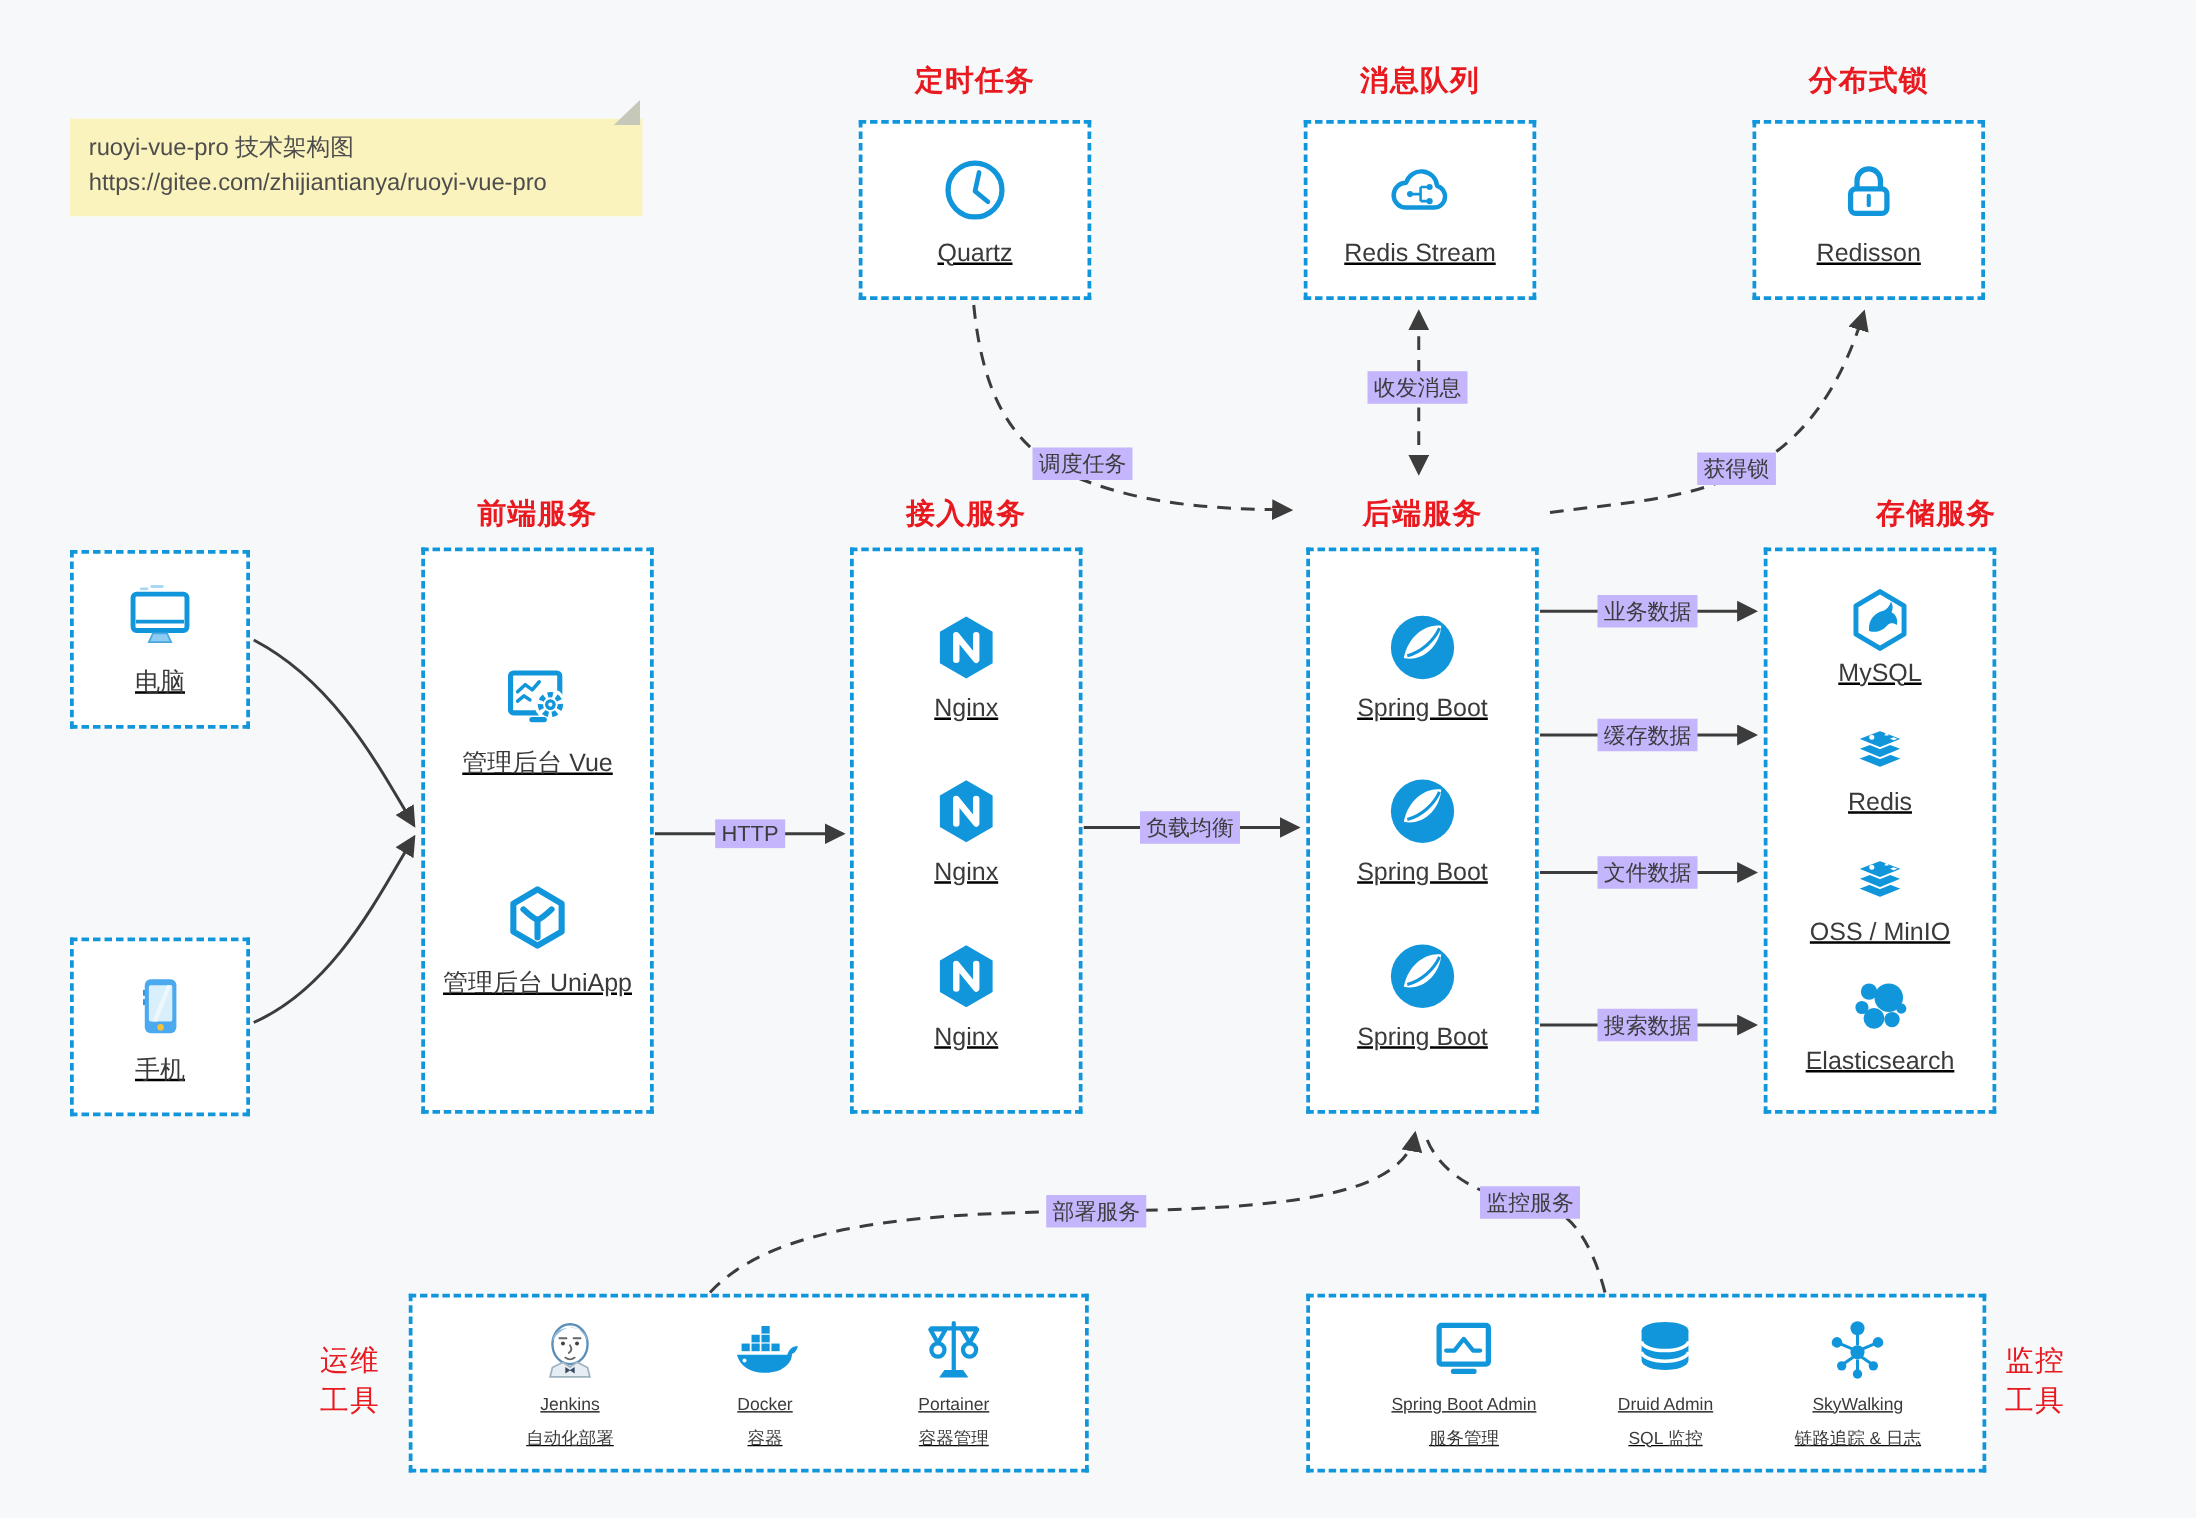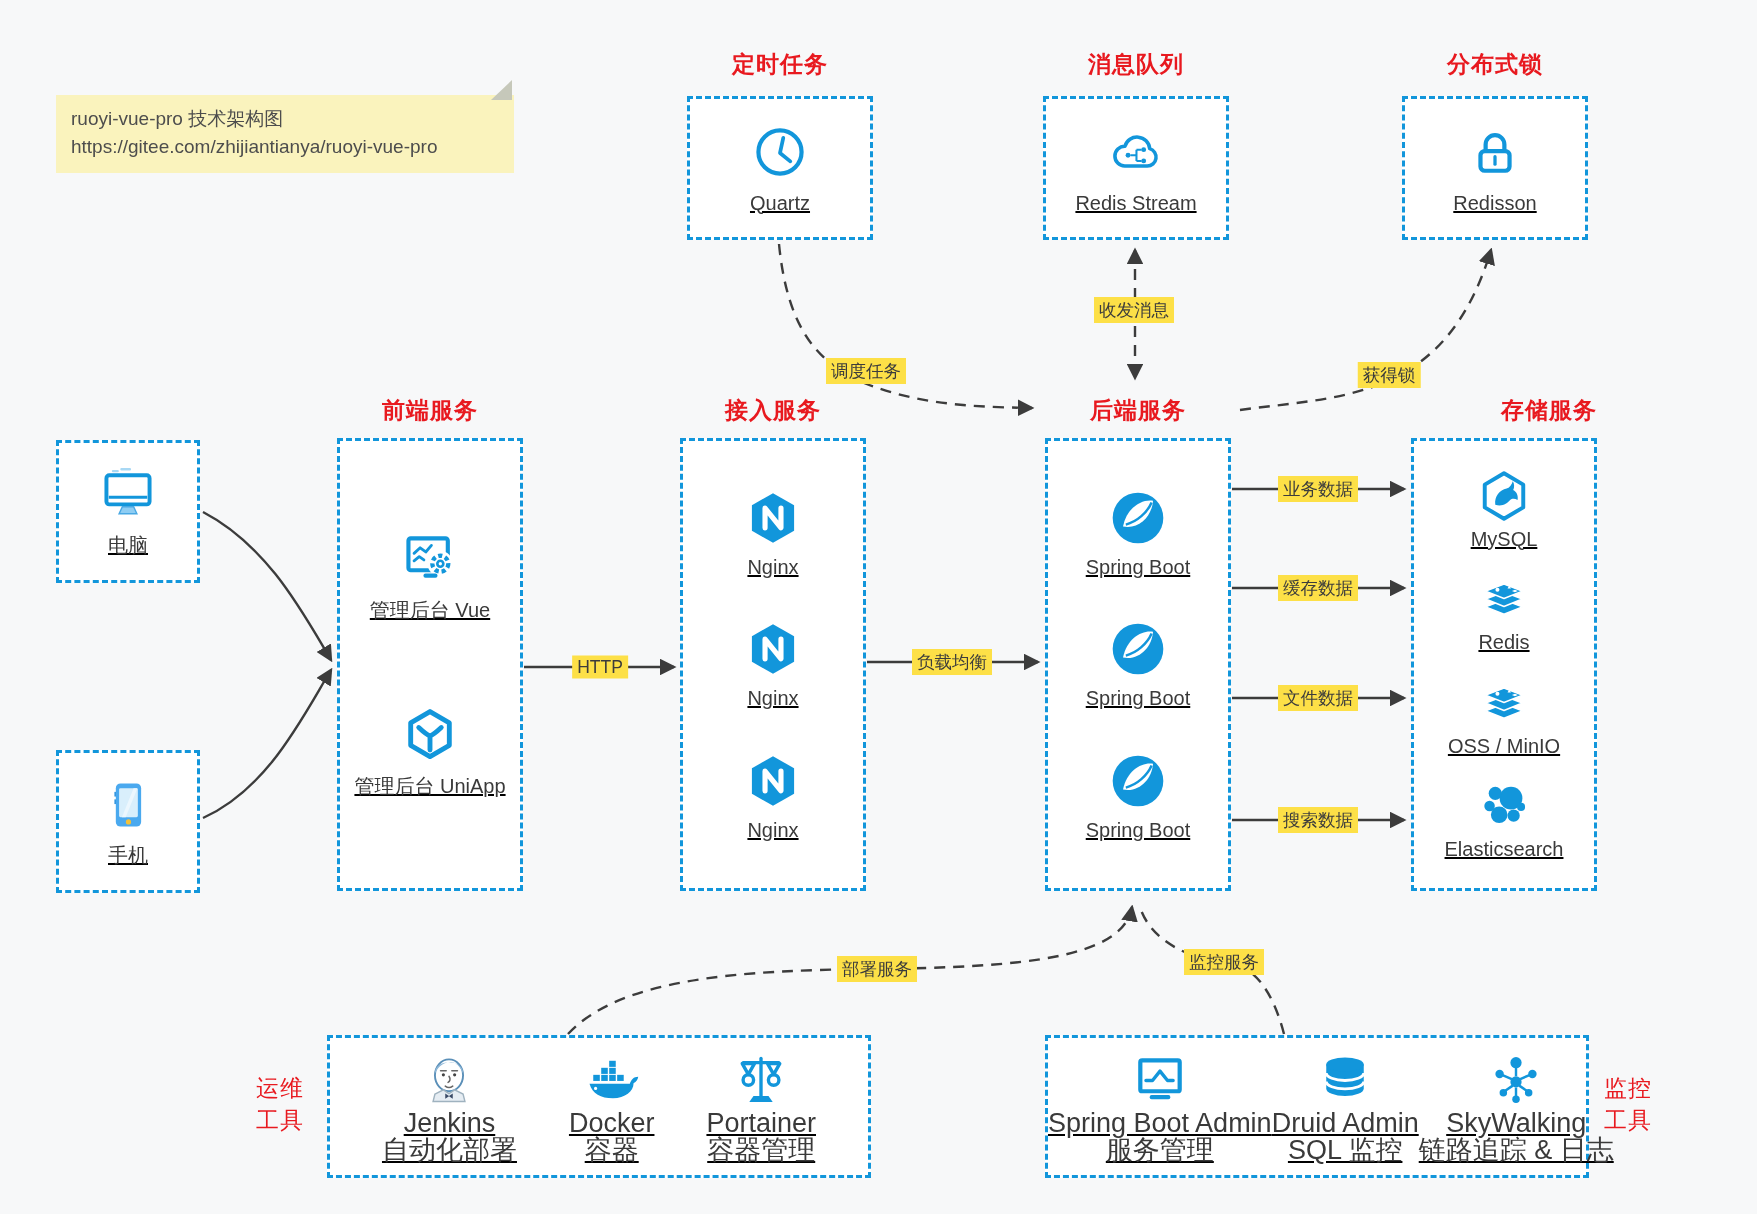--- a/index.html
+++ b/index.html
@@ -20,28 +20,28 @@
 
   
   .dashed-box{position:absolute;border:3px dashed #1296db;background:#fff;box-sizing:border-box;z-index:2;text-decoration:underline;}
   .top-box{width:186px;height:144px;display:flex;flex-direction:column;align-items:center;justify-content:center;gap:10px;}
   .srv-box{width:186px;height:453px;display:flex;flex-direction:column;justify-content:space-evenly;align-items:center;padding:6px 0;}
   .client-box{width:144px;height:143px;display:flex;flex-direction:column;align-items:center;justify-content:center;gap:7px;}
   .bottom-box{width:544px;height:143px;display:flex;justify-content:space-evenly;align-items:center;}
 
   .item{display:flex;flex-direction:column;align-items:center;}
   .lbl{font-size:20px;color:#3a3a3a;margin-top:8px;white-space:nowrap;}
-  .b-item{display:flex;flex-direction:column;align-items:center;font-size:27px;color:#3a3a3a;line-height:27px;white-space:nowrap;}
+  .b-item{display:flex;flex-direction:column;align-items:center;font-size:14px;color:#3a3a3a;line-height:27px;white-space:nowrap;margin-left:16px;}
   .icon{width:60px;height:60px;display:block;}
   .icon-sm{width:56px;height:56px;display:block;}
 
   
   .wires{position:absolute;left:0;top:0;z-index:3;pointer-events:none;}
   .edge-label{position:absolute;transform:translate(-50%,-50%);font-size:17.5px;color:#3c3c3c;
-        background:#fde047;padding:1px 5px;white-space:nowrap;z-index:4;}
+        background:#c4b5fd;padding:1px 5px;white-space:nowrap;z-index:4;}
 </style>
 </head>
 <body>
 
 <div class="canvas">
 
   <svg width="0" height="0" style="position:absolute" aria-hidden="true">
     <defs>
       <symbol id="sym-clock" viewBox="0 0 64 64">
         <circle cx="32" cy="32" r="23" fill="none" stroke="#1296db" stroke-width="4.5"></circle>

